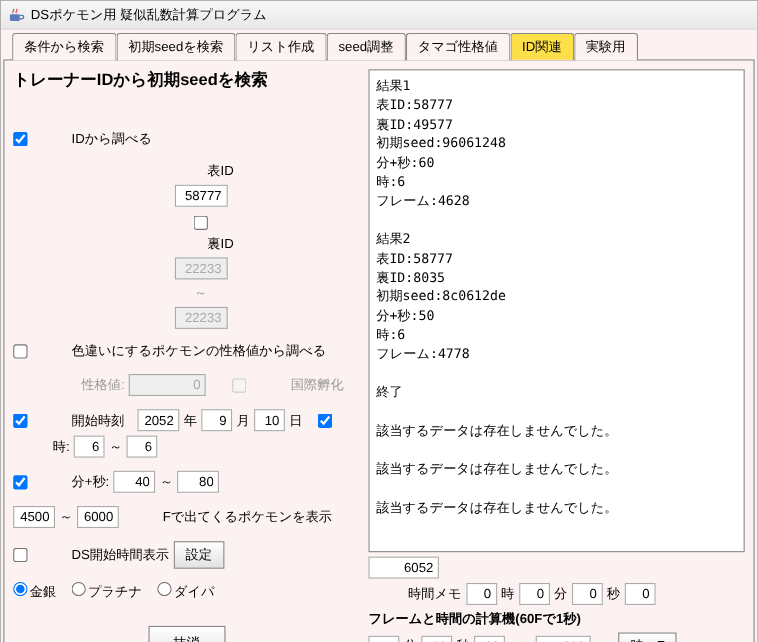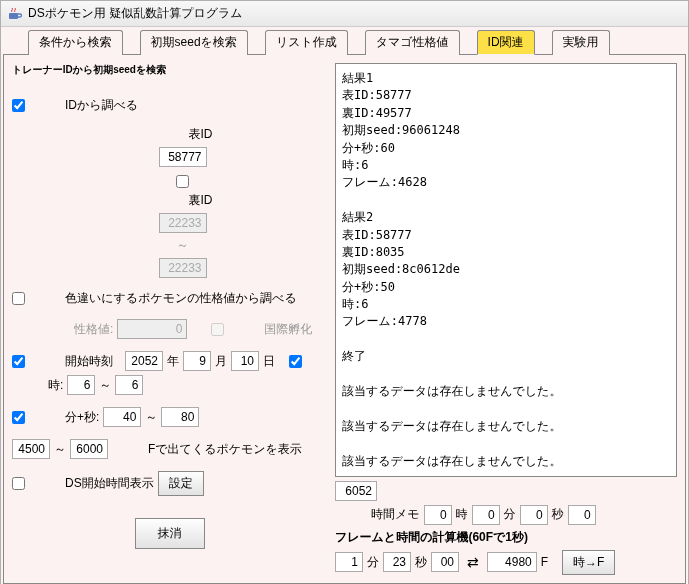--- a/index.html
+++ b/index.html
@@ -6,26 +6,26 @@
   body { font-family: "MS PGothic", "Meiryo", sans-serif; font-size: 12px; background: #fff; width: 689px; height: 584px; overflow: hidden; }
   .window-frame { border: 1px solid #b0b0b0; height: 584px; display: flex; flex-direction: column; }
   .title-bar { background: linear-gradient(#f8f8f8,#e8e8e8); padding: 4px 6px; border-bottom: 1px solid #ccc; display: flex; align-items: flex-end; gap: 5px; }
   .coffee-icon { width: 16px; height: 16px; }
   .title-text { font-size: 12px; }
   .menu-bar { padding: 2px 6px; border-bottom: 1px solid #ccc; }
   .menu-item { padding: 2px 4px; cursor: default; }
   .menu-item u { text-decoration: underline; }
   .content { flex: 1; display: flex; flex-direction: column; background: #fdf2f2; padding: 2px 2px 0 2px; }
   .tabs { display: flex; gap: 0; margin-left: 8px; }
-  .tab { background: #fdf2f2; border: 1px solid #888; border-bottom: none; border-radius: 3px 3px 0 0; padding: 3px 10px; font-size: 12px; cursor: default; position: relative; top: 1px; margin-left: 17px; }
+  .tab { background: #fdf2f2; border: 1px solid #888; border-bottom: none; border-radius: 3px 3px 0 0; padding: 3px 10px; font-size: 12px; cursor: default; position: relative; top: 1px; }
   .tab.active { background: #fde047; border-bottom: 1px solid #fdf2f2; z-index: 2; }
   .panel { flex: 1; border: 1px solid #888; background: #fdf2f2; padding: 8px; display: flex; gap: 8px; }
   .left-col { width: 315px; display: flex; flex-direction: column; gap: 12px; }
   .right-col { flex: 1; display: flex; flex-direction: column; gap: 4px; }
-  .section-title { font-weight: bold; font-size: 10px; margin-bottom: 8px; }
+  .section-title { font-weight: bold; font-size: 15px; margin-bottom: 24px; }
   .row { display: flex; align-items: center; gap: 4px; flex-wrap: wrap; }
   input[type="text"].num { width: 48px; height: 20px; border: 1px solid #aaa; text-align: right; padding: 1px 4px; font-size: 12px; background:#fff; }
   input[type="text"].num.small { width: 38px; }
   input[type="text"].num.tiny { width: 28px; }
   input[type="text"].disabled { background: #eee; color: #aaa; }
   input[type="checkbox"] { width: 13px; height: 13px; }
   input[type="radio"] { margin-right: 2px; }
   .btn { background: linear-gradient(#fefefe,#e2e2e2); border: 1px solid #888; padding: 3px 10px; font-size: 12px; cursor: default; }
   .btn.big { padding: 6px 22px; }
   .results-box { flex: 1; border: 1px solid #888; background: #fff; padding: 6px; font-family: monospace; font-size: 12px; white-space: pre; overflow: auto; line-height: 1.45; }
@@ -45,20 +45,21 @@
         <path d="M11 8 h2 a1 1 0 0 1 0 3 h-2" fill="none" stroke="#5b7bbd" stroke-width="1.3"></path>
         <path d="M5 2 q1 1 0 2 q-1 1 0 2 M8 2 q1 1 0 2 q-1 1 0 2" stroke="#d45" stroke-width="1" fill="none"></path>
       </svg>
     <span class="title-text">DSポケモン用 疑似乱数計算プログラム</span>
   </div>
   <div class="content">
     <div class="tabs" id="tabstrip">
         <div class="tab">条件から検索</div>
         <div class="tab">初期seedを検索</div>
         <div class="tab">リスト作成</div>
+        <div class="tab">seed調整</div>
         <div class="tab">タマゴ性格値</div>
         <div class="tab active">ID関連</div>
         <div class="tab">実験用</div>
       </div>
     <div class="panel">
 
       <div class="left-col">
         <div class="section-title">トレーナーIDから初期seedを検索</div>
 
         <div class="row">
@@ -122,20 +123,27 @@
           <input type="text" class="num small" value="6000" style="">
           <span class="lbl">Fで出てくるポケモンを表示</span>
         </div>
 
         <div class="row">
           <input type="checkbox" style="">
           <span class="lbl">DS開始時間表示</span>
           <button class="btn">設定</button>
         </div>
 
+        <div class="row">
+          <label><input type="radio" name="ver" checked="" style=""><span>金銀</span></label>
+          <span style="width:6px;"></span>
+          <label><input type="radio" name="ver" style=""><span>プラチナ</span></label>
+          <span style="width:6px;"></span>
+          <label><input type="radio" name="ver" style=""><span>ダイパ</span></label>
+        </div>
 
         <div class="action-row">
           <button class="btn big">抹消</button>
         </div>
       </div>
 
       <div class="right-col">
         <div class="results-box">結果1
 表ID:58777
 裏ID:49577
@@ -155,21 +163,21 @@
 終了
 
 該当するデータは存在しませんでした。
 
 該当するデータは存在しませんでした。
 
 該当するデータは存在しませんでした。
 </div>
 
         <div class="row">
-          <input type="text" class="num" style="width: 42px;" value="6052">
+          <input type="text" class="num" style="width: 64px;" value="6052">
         </div>
 
         <div class="row">
           <span class="lbl">時間メモ</span>
           <input type="text" class="num tiny" value="0" style="">
           <span>時</span>
           <input type="text" class="num tiny" value="0" style="">
           <span>分</span>
           <input type="text" class="num tiny" value="0" style="">
           <span>秒</span>

